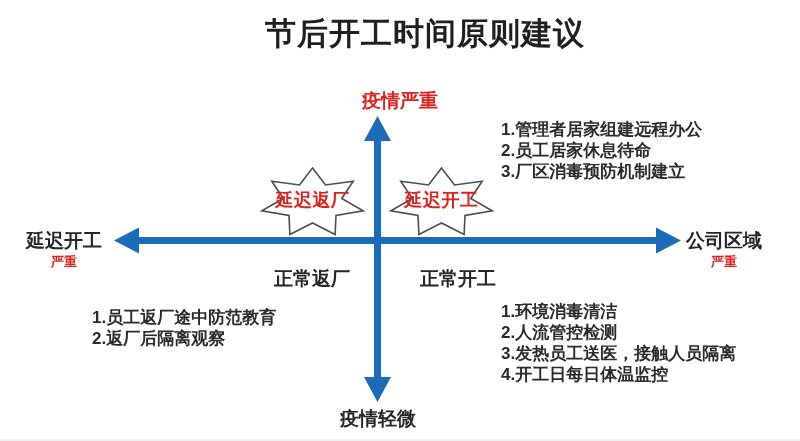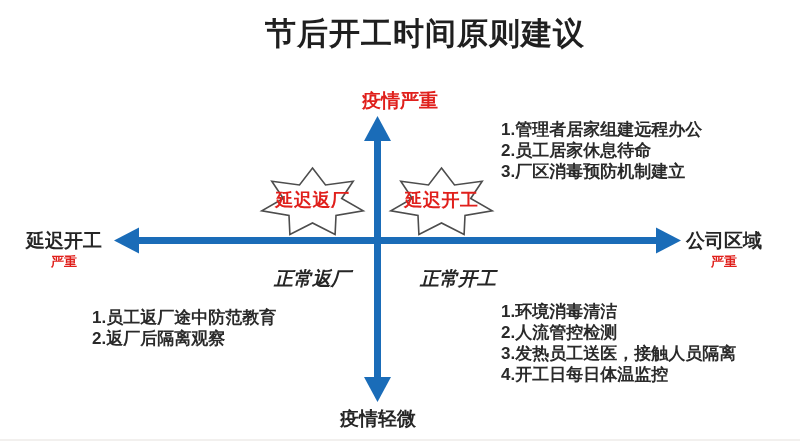--- a/index.html
+++ b/index.html
@@ -34,21 +34,21 @@
   .star{position:absolute;width:107px;height:74px;}
   .star-left{left:259px;top:166px;}
   .star-right{left:388px;top:166px;}
   .star svg{position:absolute;left:0;top:0;width:100%;height:100%;}
   .star-label{
     position:absolute;left:0;top:0;right:0;bottom:6px;
     display:flex;align-items:center;justify-content:center;
     font-size:18px;font-weight:bold;color:var(--red);letter-spacing:0.5px;
   }
   .normal-label{position:absolute;top:266px;width:124px;text-align:center;
-    font-size:19px;font-weight:bold;color:var(--ink);font-style:italic;}
+    font-size:19px;font-weight:bold;color:var(--ink);}
   .normal-left{left:250px;}
   .normal-right{left:396px;}
   .bottom-edge{position:absolute;left:0;bottom:0;width:800px;height:2px;background:#f2f0ee;}
 </style>
 </head>
 <body>
 
 <div class="canvas">
 
   <div class="title">节后开工时间原则建议</div>

